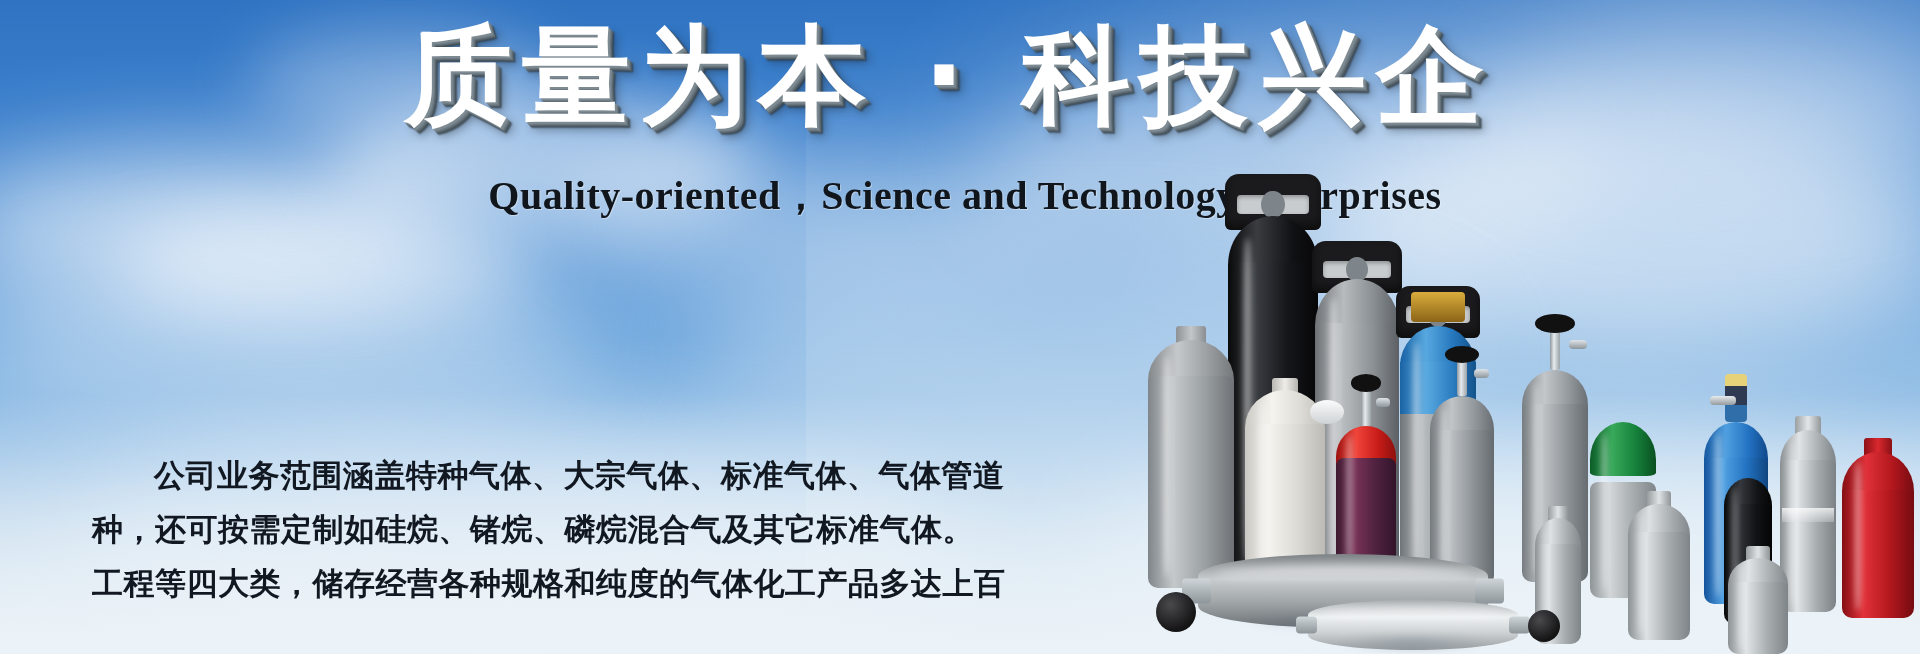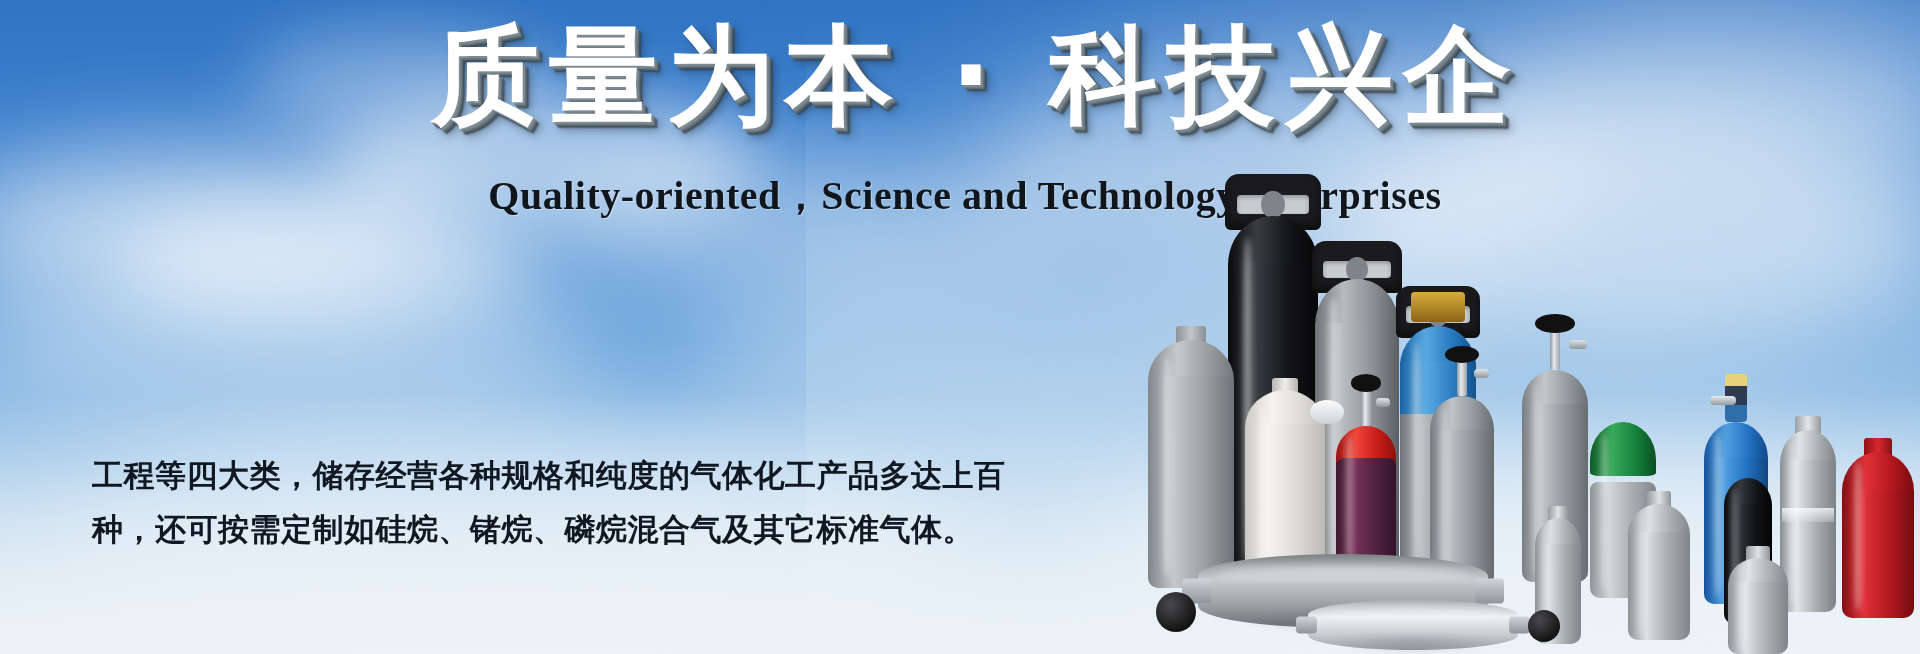--- a/index.html
+++ b/index.html
@@ -53,21 +53,21 @@
   .c12{left:250px; top:30px;  width:300px;height:110px; opacity:.34;}
 
   .haze-bottom{
     position:absolute;left:0;right:0;bottom:0;height:260px;
     background:linear-gradient(180deg, rgba(232,241,248,0) 0%, rgba(233,241,247,.55) 55%, rgba(236,243,248,.88) 100%);
   }
 
   
   .headline{
     position:absolute;
-    left:411px; top:18px;
+    left:384px; top:18px;
     width:1130px;
     text-align:center;
     font-family:"DejaVu Sans","Liberation Sans",sans-serif;
     font-weight:bold;
     font-size:108px;
     line-height:1.08;
     letter-spacing:10px;
     color:#ffffff;
     white-space:nowrap;
     text-shadow:
@@ -242,22 +242,23 @@
   <div class="cloud vsoft c10"></div>
   <div class="cloud vsoft c11"></div>
   <div class="cloud soft  c12"></div>
   <div class="haze-bottom"></div>
 
   <div class="headline">质量为本 · 科技兴企</div>
   <div class="subhead">Quality-oriented，Science and Technology enterprises</div>
 
 
   <div class="para">
+    <span class="ln indent">公司业务范围涵盖特种气体、大宗气体、标准气体、气体管道</span>
+    <span class="ln">种，还可按需定制如硅烷、锗烷、磷烷混合气及其它标准气体。</span>
     <span class="ln">工程等四大类，储存经营各种规格和纯度的气体化工产品多达上百</span>
-    <span class="ln">种，还可按需定制如硅烷、锗烷、磷烷混合气及其它标准气体。</span>
   </div>
 
   <div id="cylinders">
 
     <div class="cyl" style="left:88px;bottom:78px;width:90px;height:360px;">
       <div class="guard" style="top:-42px;width:96px;height:56px;"></div>
       <div class="shoulder" style="height:70px;background:linear-gradient(90deg,#0a0a0b,#3a3c40 32%,#101113 72%,#070708);"></div>
       <div class="body" style="top:46px;background:linear-gradient(90deg,#090909,#3b3e43 30%,#15161a 66%,#060607);"></div>
       <div class="gloss"></div>
     </div>

